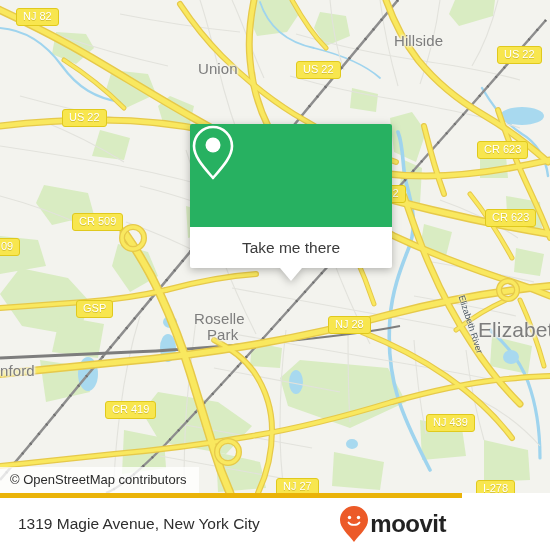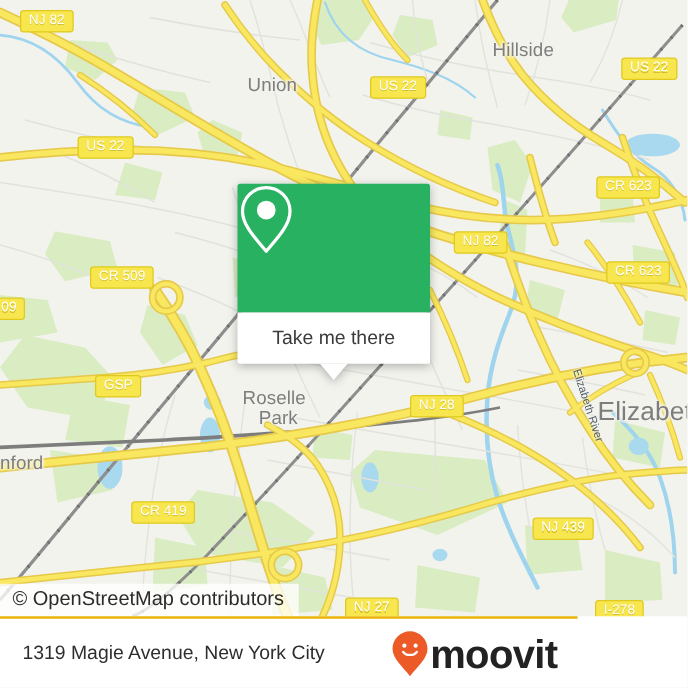--- a/index.html
+++ b/index.html
@@ -35,28 +35,27 @@
     border-radius:3px;color:#ffffff;font-size:11px;font-weight:normal;
     padding:1px 6px 2px 6px;white-space:nowrap;line-height:13px;
     text-shadow:0 1px 0 rgba(140,120,0,.35);
     box-sizing:border-box;
   }
 
   
   .attrib{
     position:absolute;left:0;bottom:0;height:26px;line-height:26px;
     background:rgba(255,255,255,.78);
-    padding:0 12px 0 10px;color:#2b2b2b;font-size:16px;white-space:nowrap;
+    padding:0 12px 0 10px;color:#2b2b2b;font-size:13px;white-space:nowrap;
   }
 
   
   .callout{
-    position:absolute;left:190px;top:124px;width:154px;
+    position:absolute;left:190px;top:124px;width:202px;
     filter:drop-shadow(0 2px 4px rgba(0,0,0,.28));
-    margin-top:23px;
   }
   .callout-top{
     height:103px;background:#27b161;
     display:flex;align-items:center;justify-content:center;
     border-radius:2px 2px 0 0;
   }
   .callout-foot{
     background:#ffffff;height:41px;display:flex;align-items:center;justify-content:center;
     border-radius:0 0 2px 2px;
   }
@@ -64,28 +63,28 @@
   .callout-tail{
     position:absolute;left:50%;margin-left:-11px;bottom:-13px;
     width:0;height:0;border-left:11px solid transparent;border-right:11px solid transparent;
     border-top:13px solid #ffffff;
   }
 
   
   .bottombar{
     position:absolute;left:0;bottom:0;width:462px;height:57px;
     background:#ffffff;display:flex;align-items:center;
-    border-top:2px solid #eab308;box-sizing:border-box;
+    border-top:5px solid #eab308;box-sizing:border-box;
   }
   .bottombar .addr{
     flex:1;padding-left:18px;color:#2e2e2e;font-size:15.5px;white-space:nowrap;
   }
   .brand{display:flex;align-items:center;padding-right:16px;}
   .brand-word{
-    color:#222222;font-size:32px;font-weight:bold;letter-spacing:-.5px;
+    color:#222222;font-size:24px;font-weight:bold;letter-spacing:-.5px;
     line-height:28px;margin-left:1px;
   }
 </style>
 </head>
 <body>
 
 <div class="screen">
 
   <div class="map">
 

